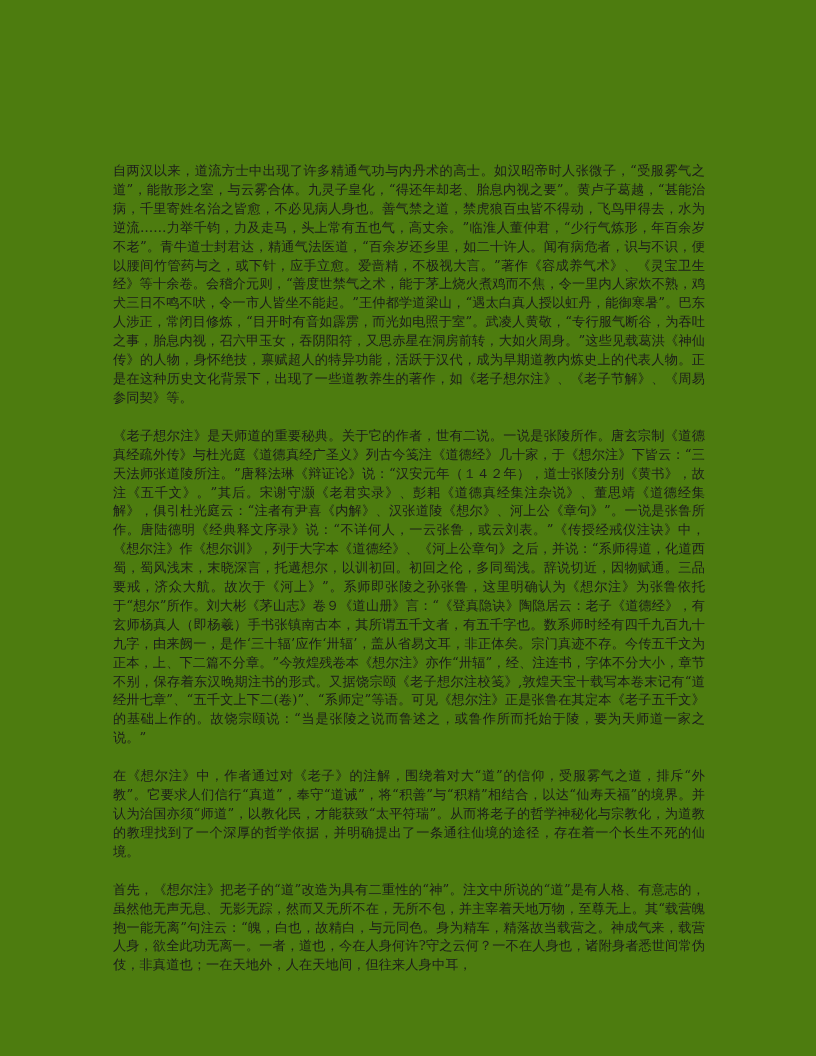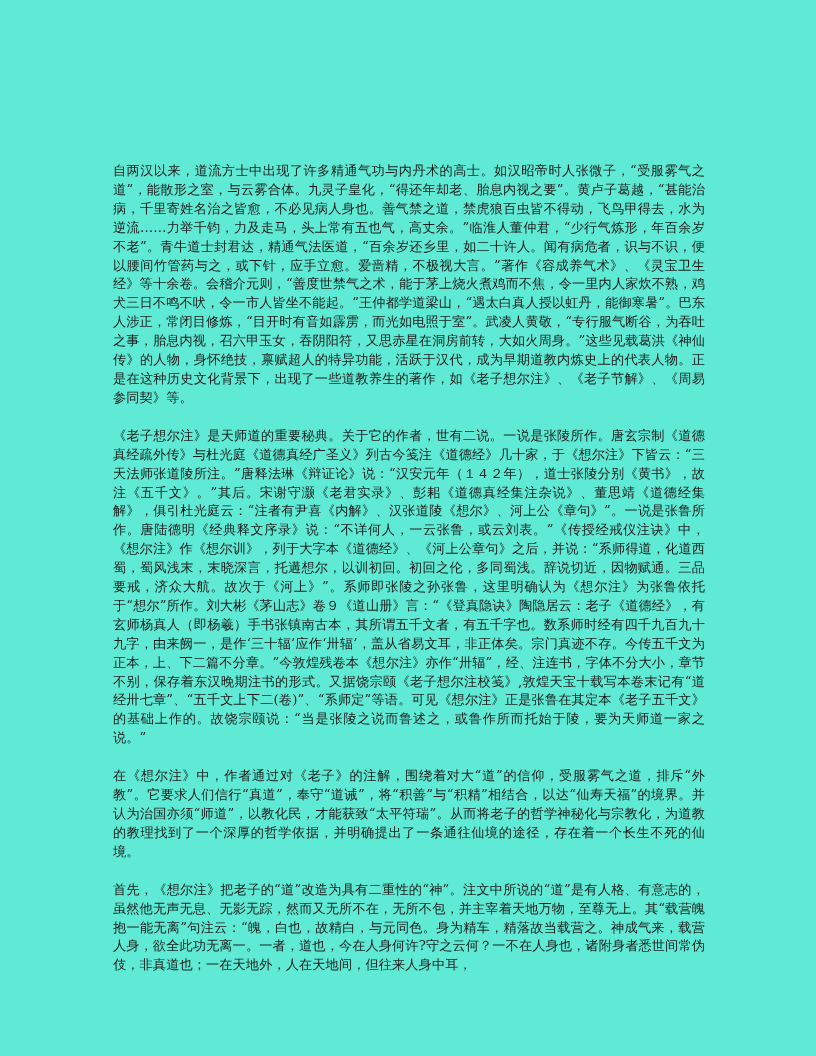--- a/index.html
+++ b/index.html
@@ -10,21 +10,21 @@
   body {
     width: 816px;
     height: 1056px;
     overflow: hidden;
     font-family: "DejaVu Serif", "Liberation Serif", serif;
   }
   .page {
     position: relative;
     width: 816px;
     height: 1056px;
-    background: #5eead4;
+    background: #4d7c0f;
     box-sizing: border-box;
   }
   .text-column {
     position: absolute;
     left: 113px;
     top: 162px;
     width: 592px;
   }
   .para {
     margin: 0 0 19px 0;

